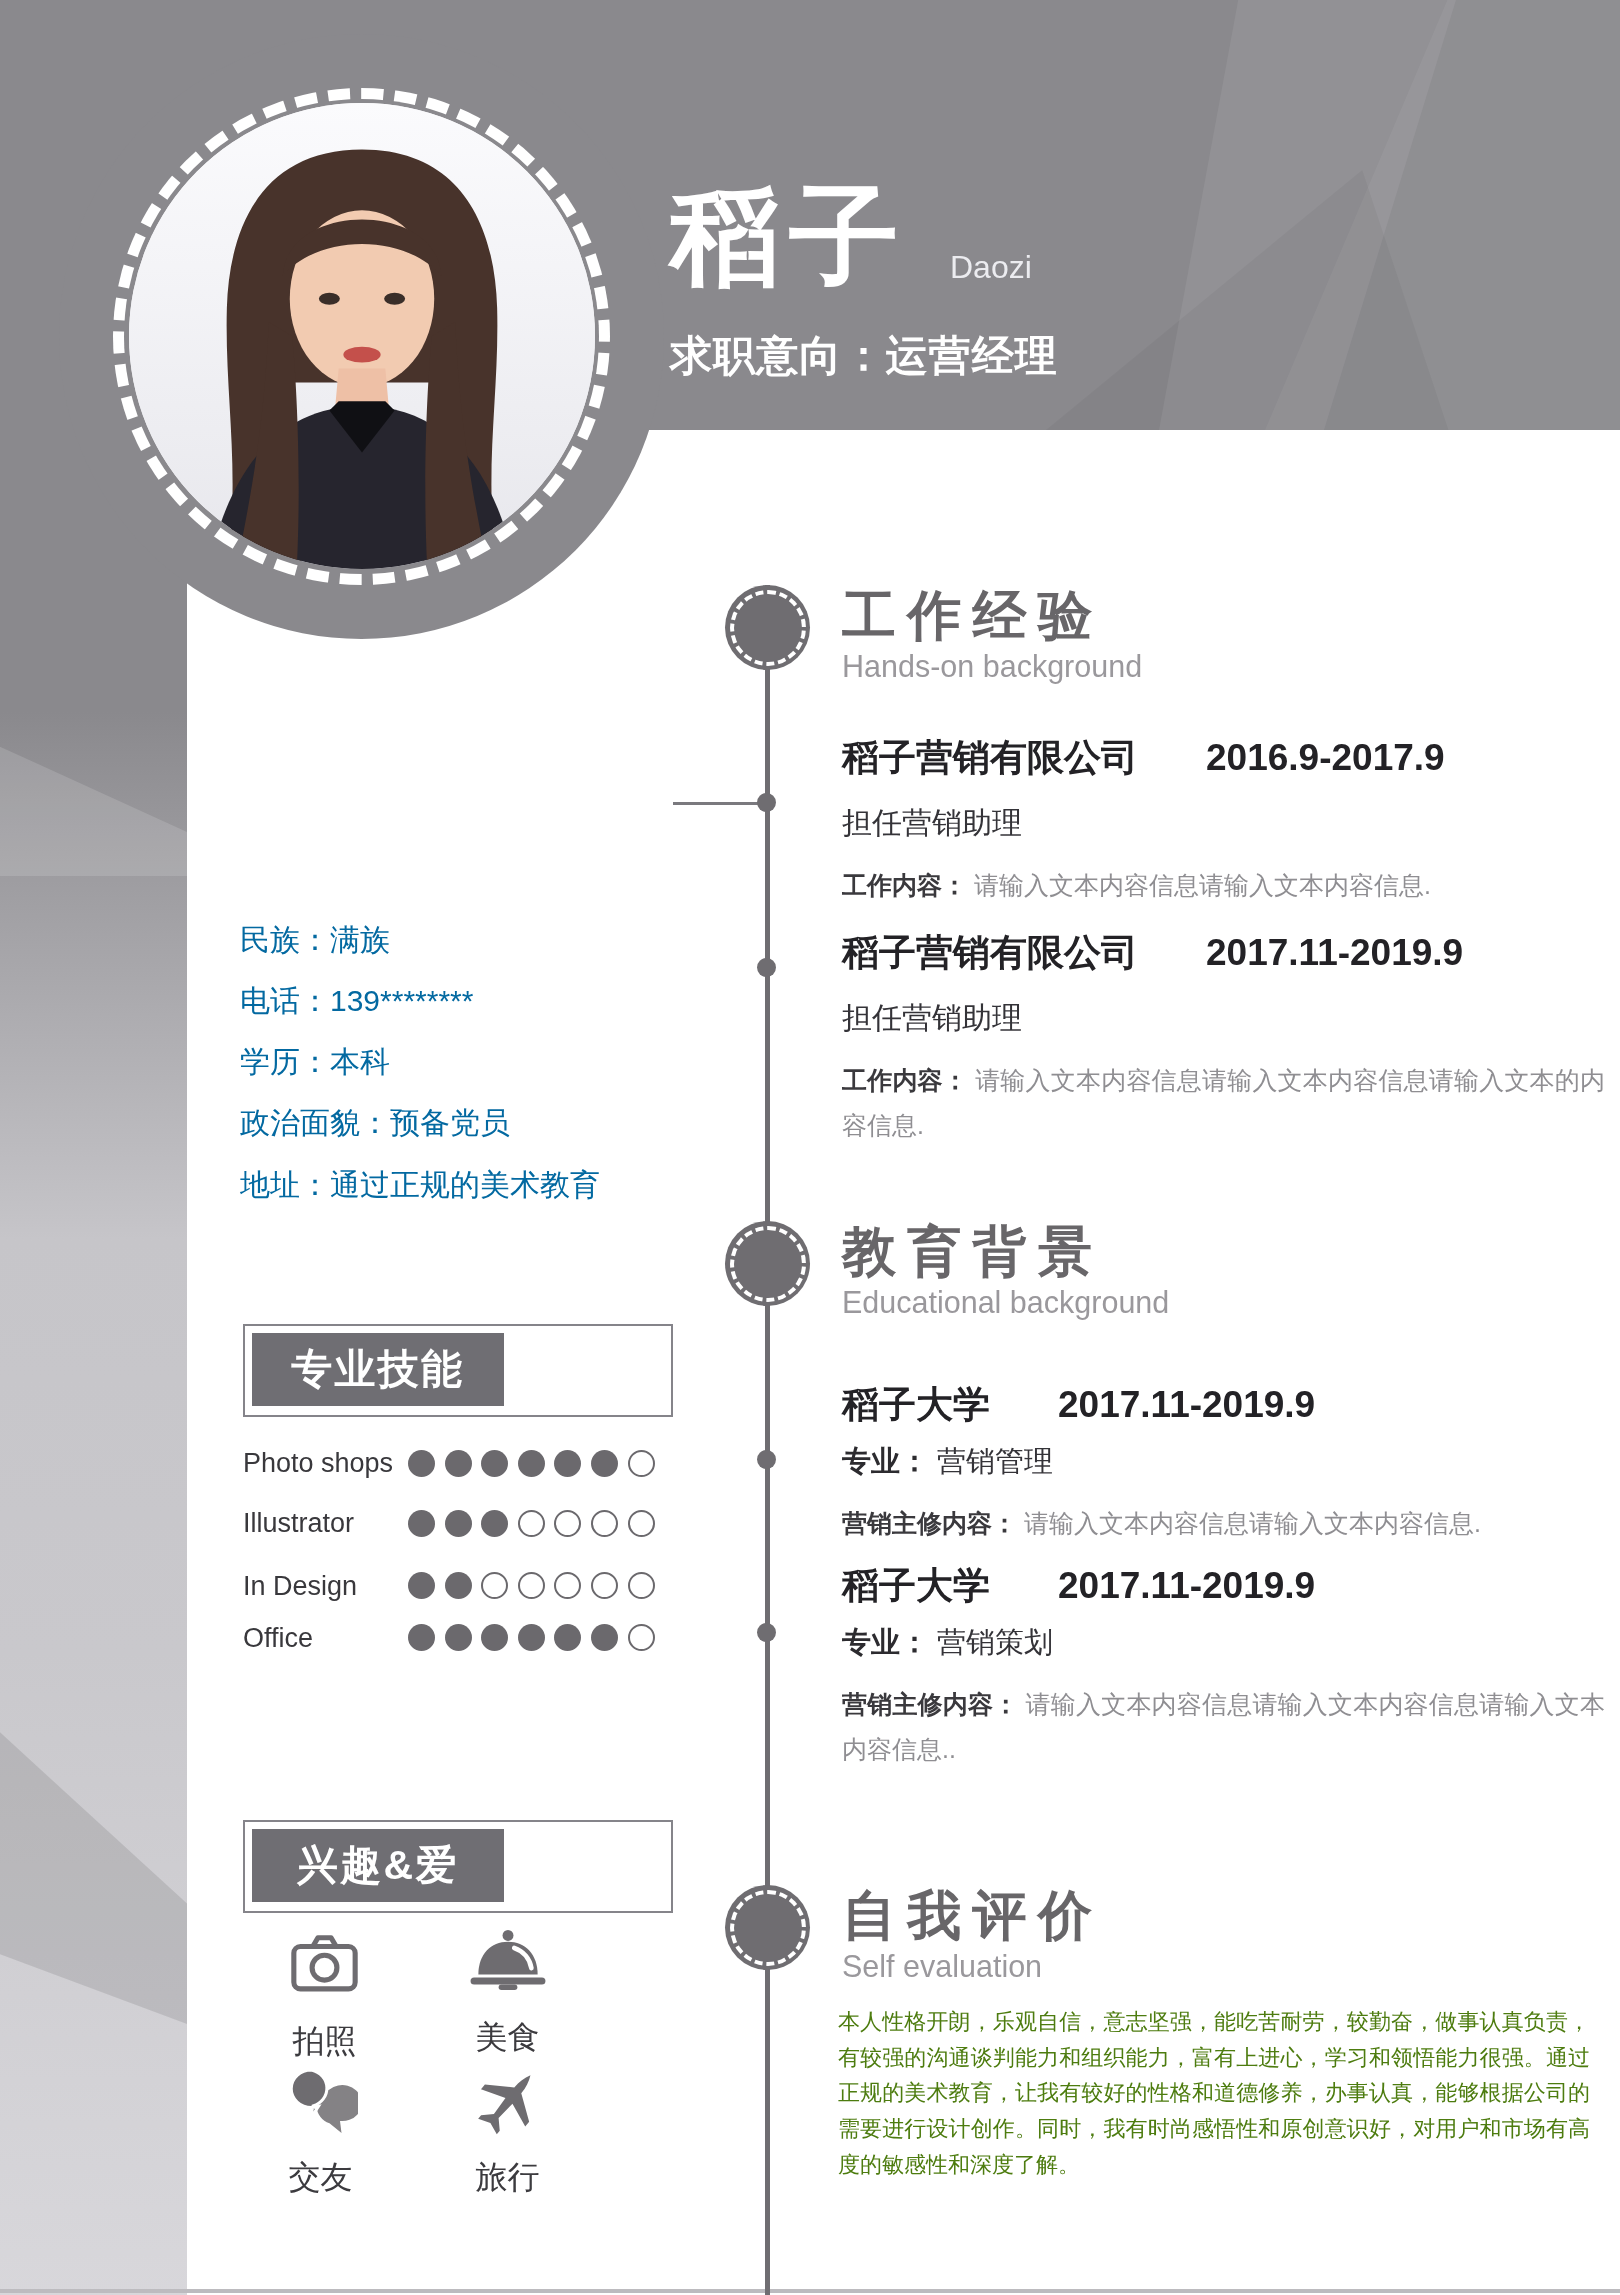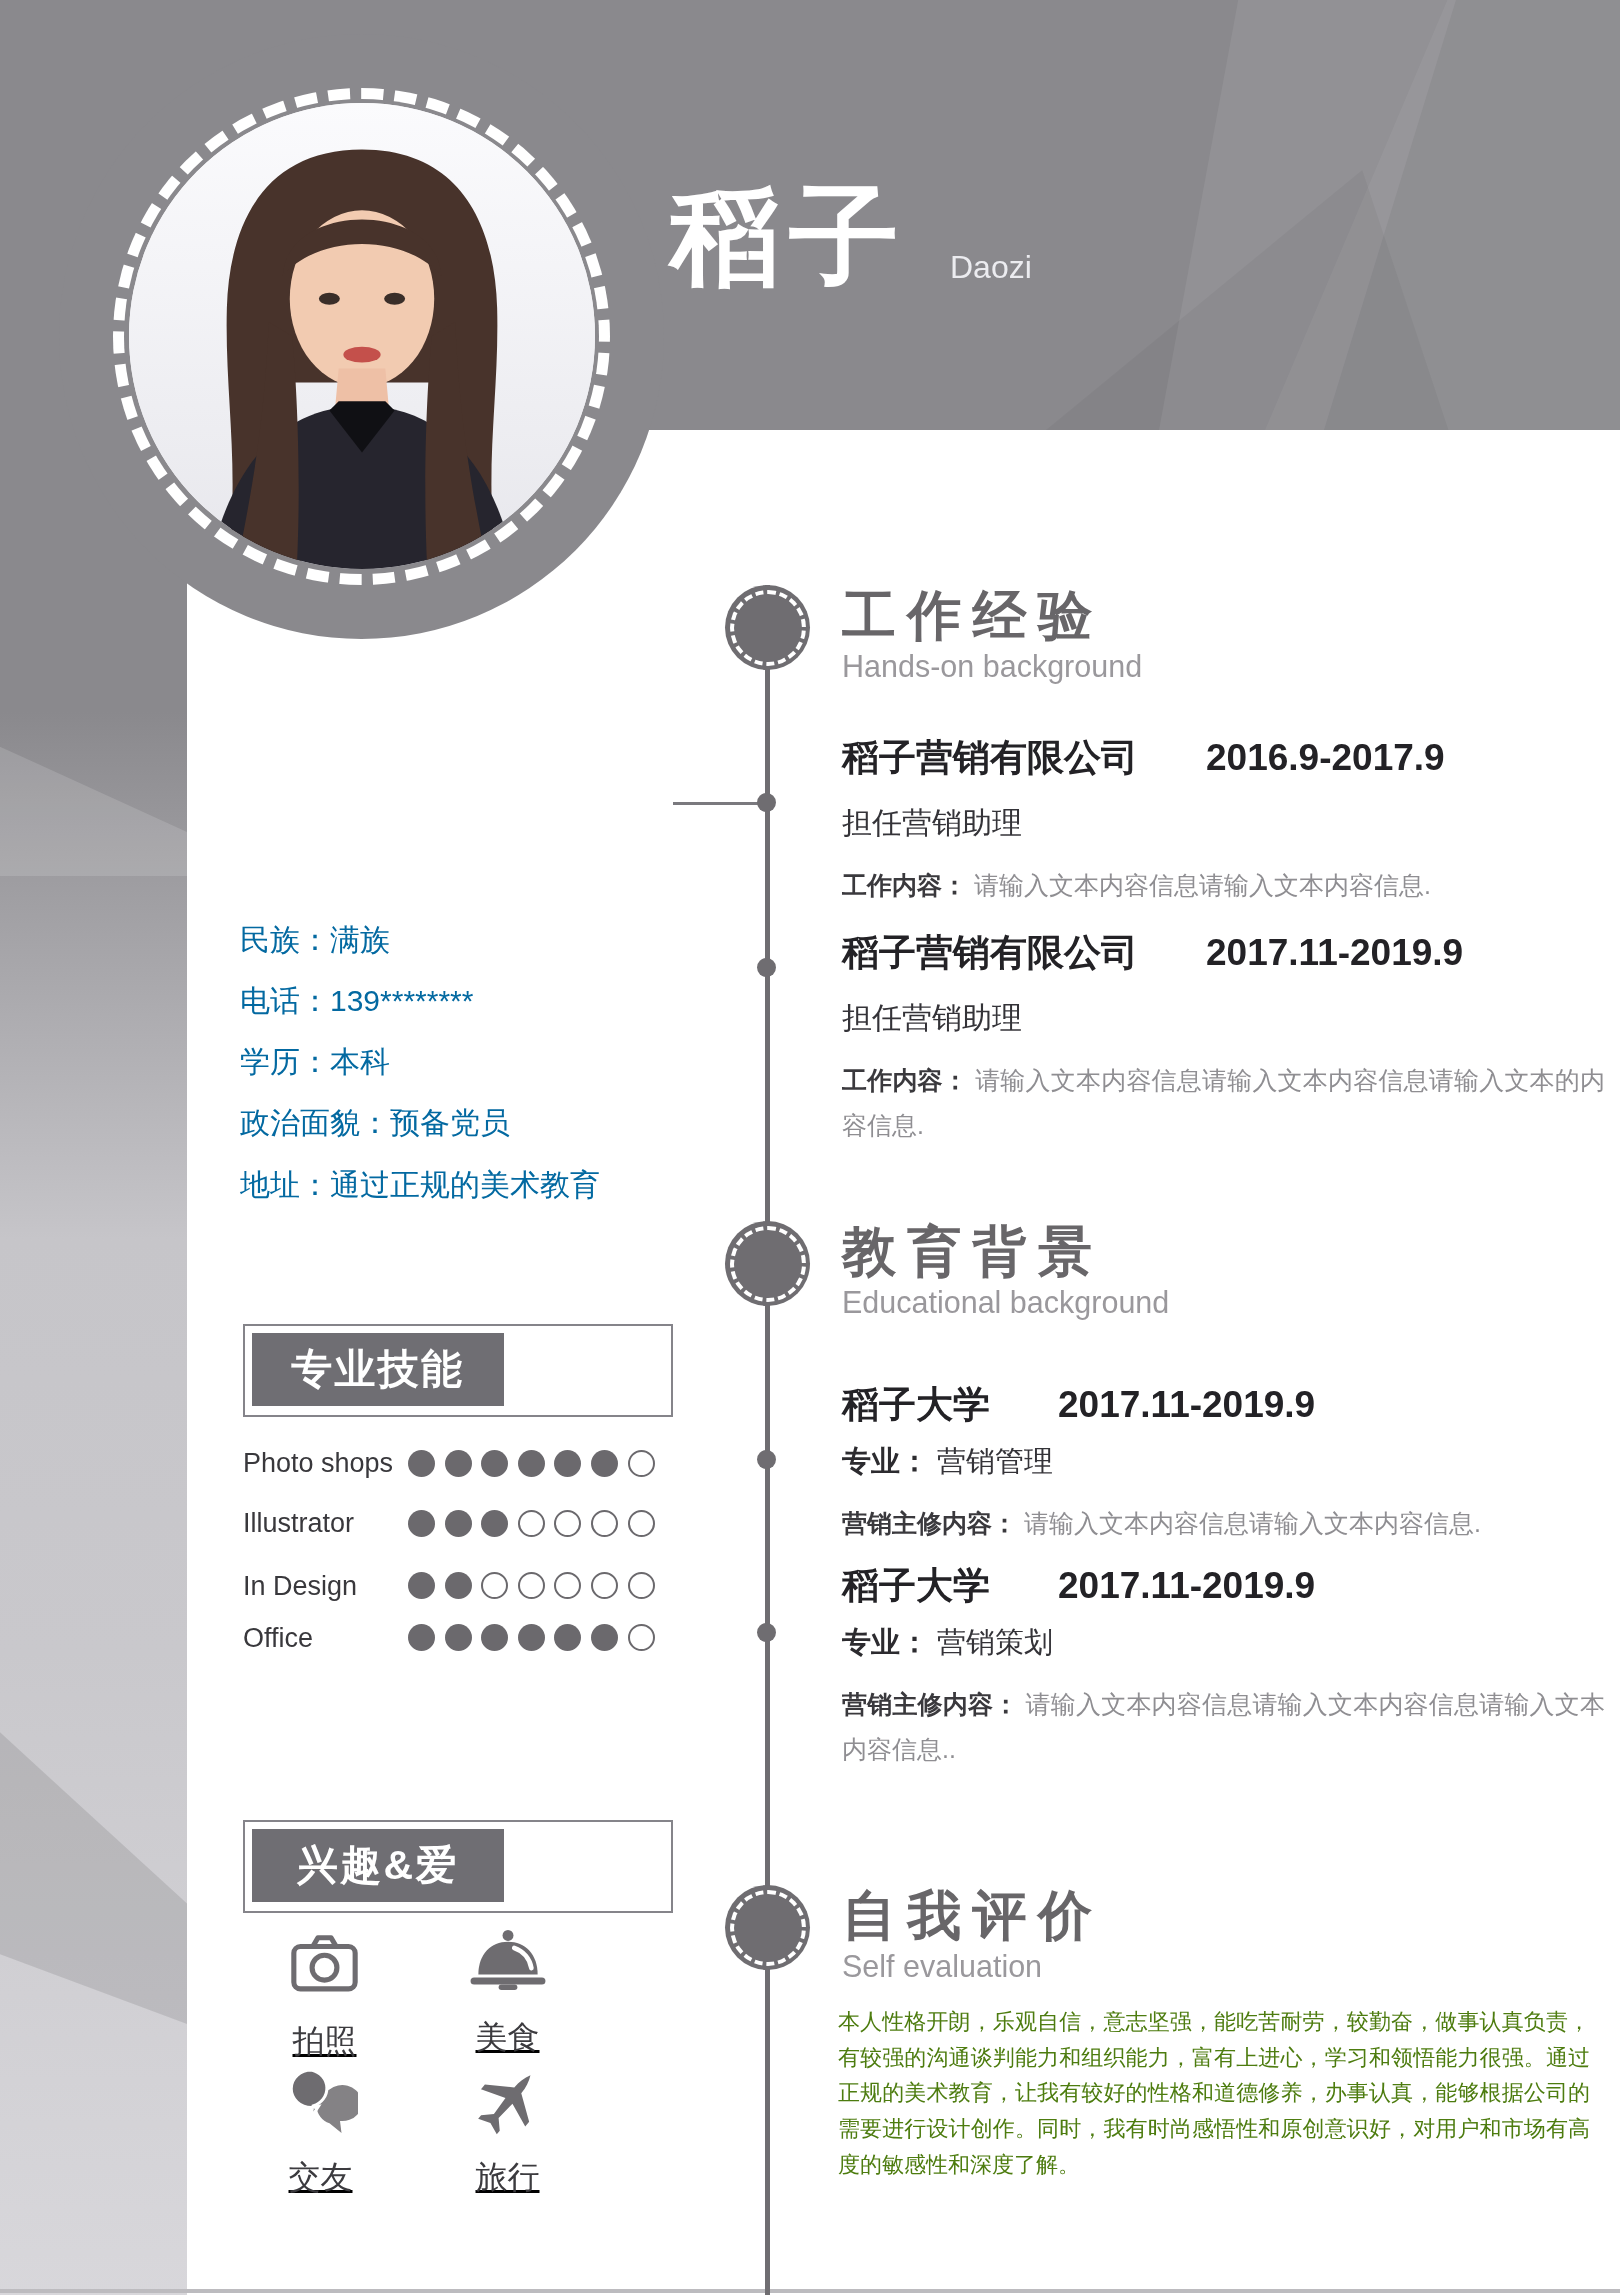--- a/index.html
+++ b/index.html
@@ -59,21 +59,21 @@
 
   
   .title-box{width:430px;height:93px;box-sizing:border-box;border:2.8px solid #85848a;background:#ffffff;}
   .title-box .inner{position:absolute;left:6.8px;top:6.8px;width:252px;height:73px;background:#6f6e73;
     display:flex;align-items:center;justify-content:center;color:#ffffff;font-size:41px;font-weight:bold;letter-spacing:2.3px;}
   .info-line{left:240px;font-size:30px;color:#0369a1;line-height:1;}
   .skill-label{left:243px;font-size:27px;color:#39383c;line-height:1;}
   .dots{display:flex;gap:9.6px;align-items:center;}
   .dot{width:27px;height:27px;border-radius:50%;background:#6b696d;box-sizing:border-box;}
   .dot.empty{background:#ffffff;border:2.8px solid #6b696d;}
-  .hobby{display:flex;flex-direction:column;align-items:center;gap:14.7px;text-decoration:underline;}
+  .hobby{display:flex;flex-direction:column;align-items:center;gap:14.7px;}
   .hobby .glyph{width:79px;height:79px;display:flex;align-items:center;justify-content:center;}
   .hobby .lbl{font-size:32px;color:#3c3b3f;}
 </style>
 </head>
 <body>
 
 <div class="page">
 
   <div class="abs header-gray"></div>
   <div class="abs hdr-facet1 facet"></div>
@@ -104,20 +104,21 @@
       <path d="M34 200 C44 152 68 130 100 130 C132 130 156 152 166 200 Z" fill="#26252e"></path>
       <path d="M86 132 L100 150 L114 132 L110 128 L90 128 Z" fill="#101014"></path>
       <path d="M60 94 C58 140 52 170 46 200 L72 200 C74 160 72 120 70 100 Z" fill="#48332b"></path>
       <path d="M140 94 C142 140 148 170 154 200 L128 200 C126 160 128 120 130 100 Z" fill="#48332b"></path>
     </svg>
   </div>
   <div class="abs photo-ring"></div>
 
   <div class="abs name">稻子</div>
   <div class="abs name-en">Daozi</div>
+  <div class="abs intent">求职意向：运营经理</div>
 
   <div class="abs tl-line"></div>
   <div class="abs connector"></div>
   <div class="abs tl-node" style="top:793px;"></div>
   <div class="abs tl-node" style="top:958px;"></div>
   <div class="abs tl-node" style="top:1450px;"></div>
   <div class="abs tl-node" style="top:1623px;"></div>
   <div class="abs tl-circle" style="left:725px;top:585px;"></div>
   <div class="abs tl-circle" style="left:725px;top:1221px;"></div>
   <div class="abs tl-circle" style="left:725px;top:1885px;"></div>

